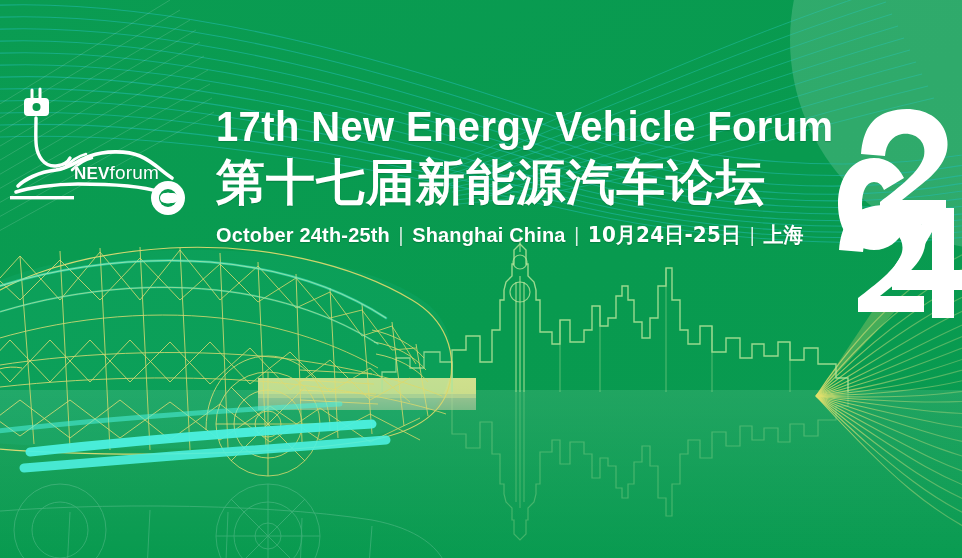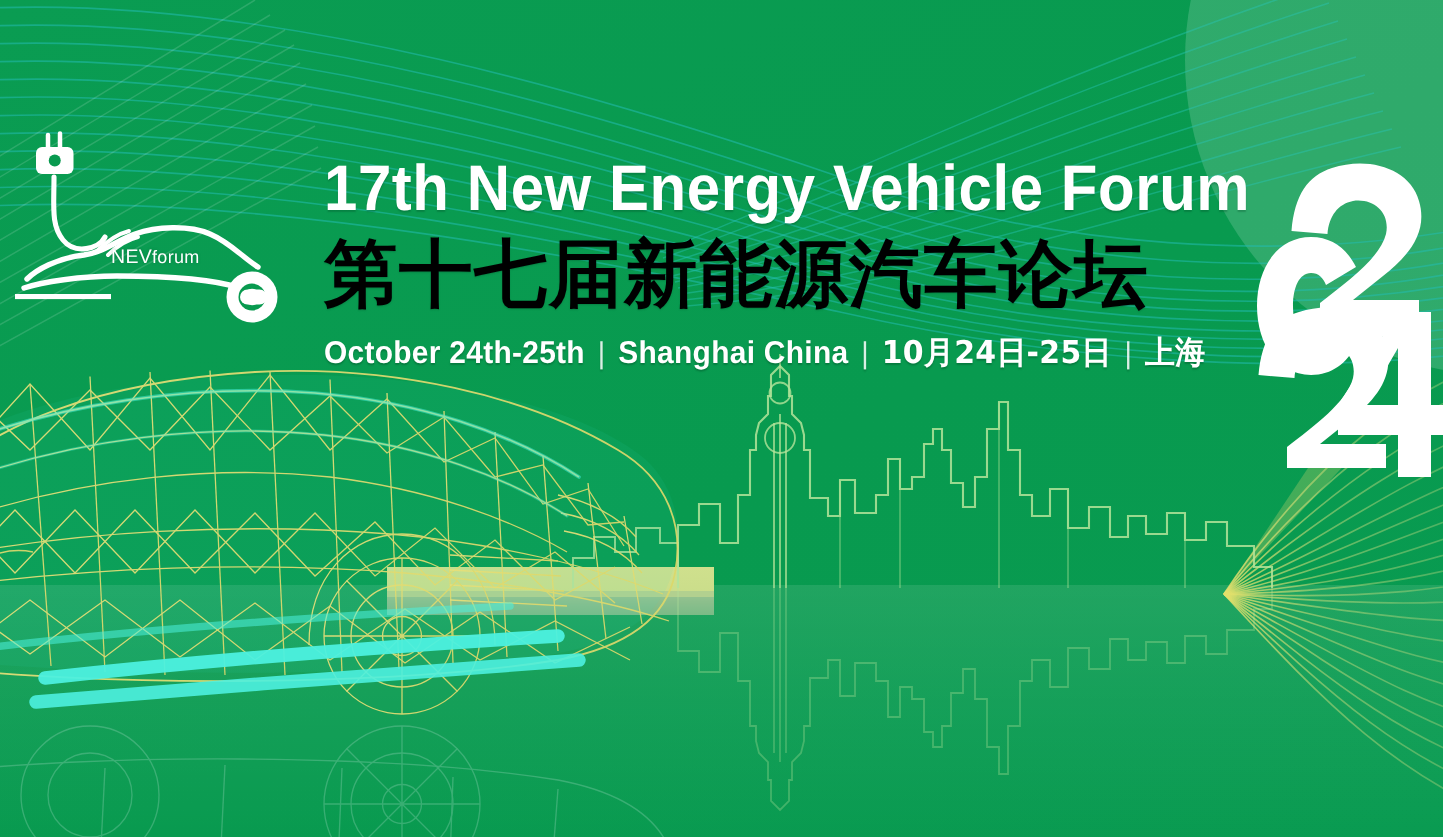--- a/index.html
+++ b/index.html
@@ -16,39 +16,39 @@
 
   
   .logo{position:absolute;left:8px;top:76px;width:185px;height:140px;}
   .logo svg{display:block;}
   .logo-text{
     position:absolute;left:66px;top:86px;
     color:#ffffff;white-space:nowrap;
     letter-spacing:.2px;
     text-shadow:0 0 2px rgba(0,80,40,.35);
   }
-  .logo-text .nev{font-size:13px;font-weight:normal;}
-  .logo-text .forum{font-size:12px;font-weight:normal;}
+  .logo-text .nev{font-size:17px;font-weight:bold;}
+  .logo-text .forum{font-size:19px;font-weight:normal;}
 
   
   .titles{position:absolute;left:216px;top:100px;width:648px;}
   .t-en{
     color:#ffffff;
     font-size:43px;
     font-weight:bold;
     letter-spacing:.4px;
     line-height:52px;
     white-space:nowrap;
     transform:scaleX(.93);
     transform-origin:left center;
     font-family:"Liberation Sans","DejaVu Sans",sans-serif;
     text-shadow:0 1px 1px rgba(0,60,30,.25);
   }
   .t-cn1,.t-cn2{
-    color:#000000;
+    color:#ffffff;
     font-size:49px;
     font-weight:bold;
     line-height:58px;
     white-space:nowrap;
     letter-spacing:1px;
     font-family:Liberation Serif, serif;
     text-shadow:0 1px 1px rgba(0,60,30,.25);
   }
   .t-cn1{margin-top:2px;}
   .t-cn2{margin-top:-2px;}

